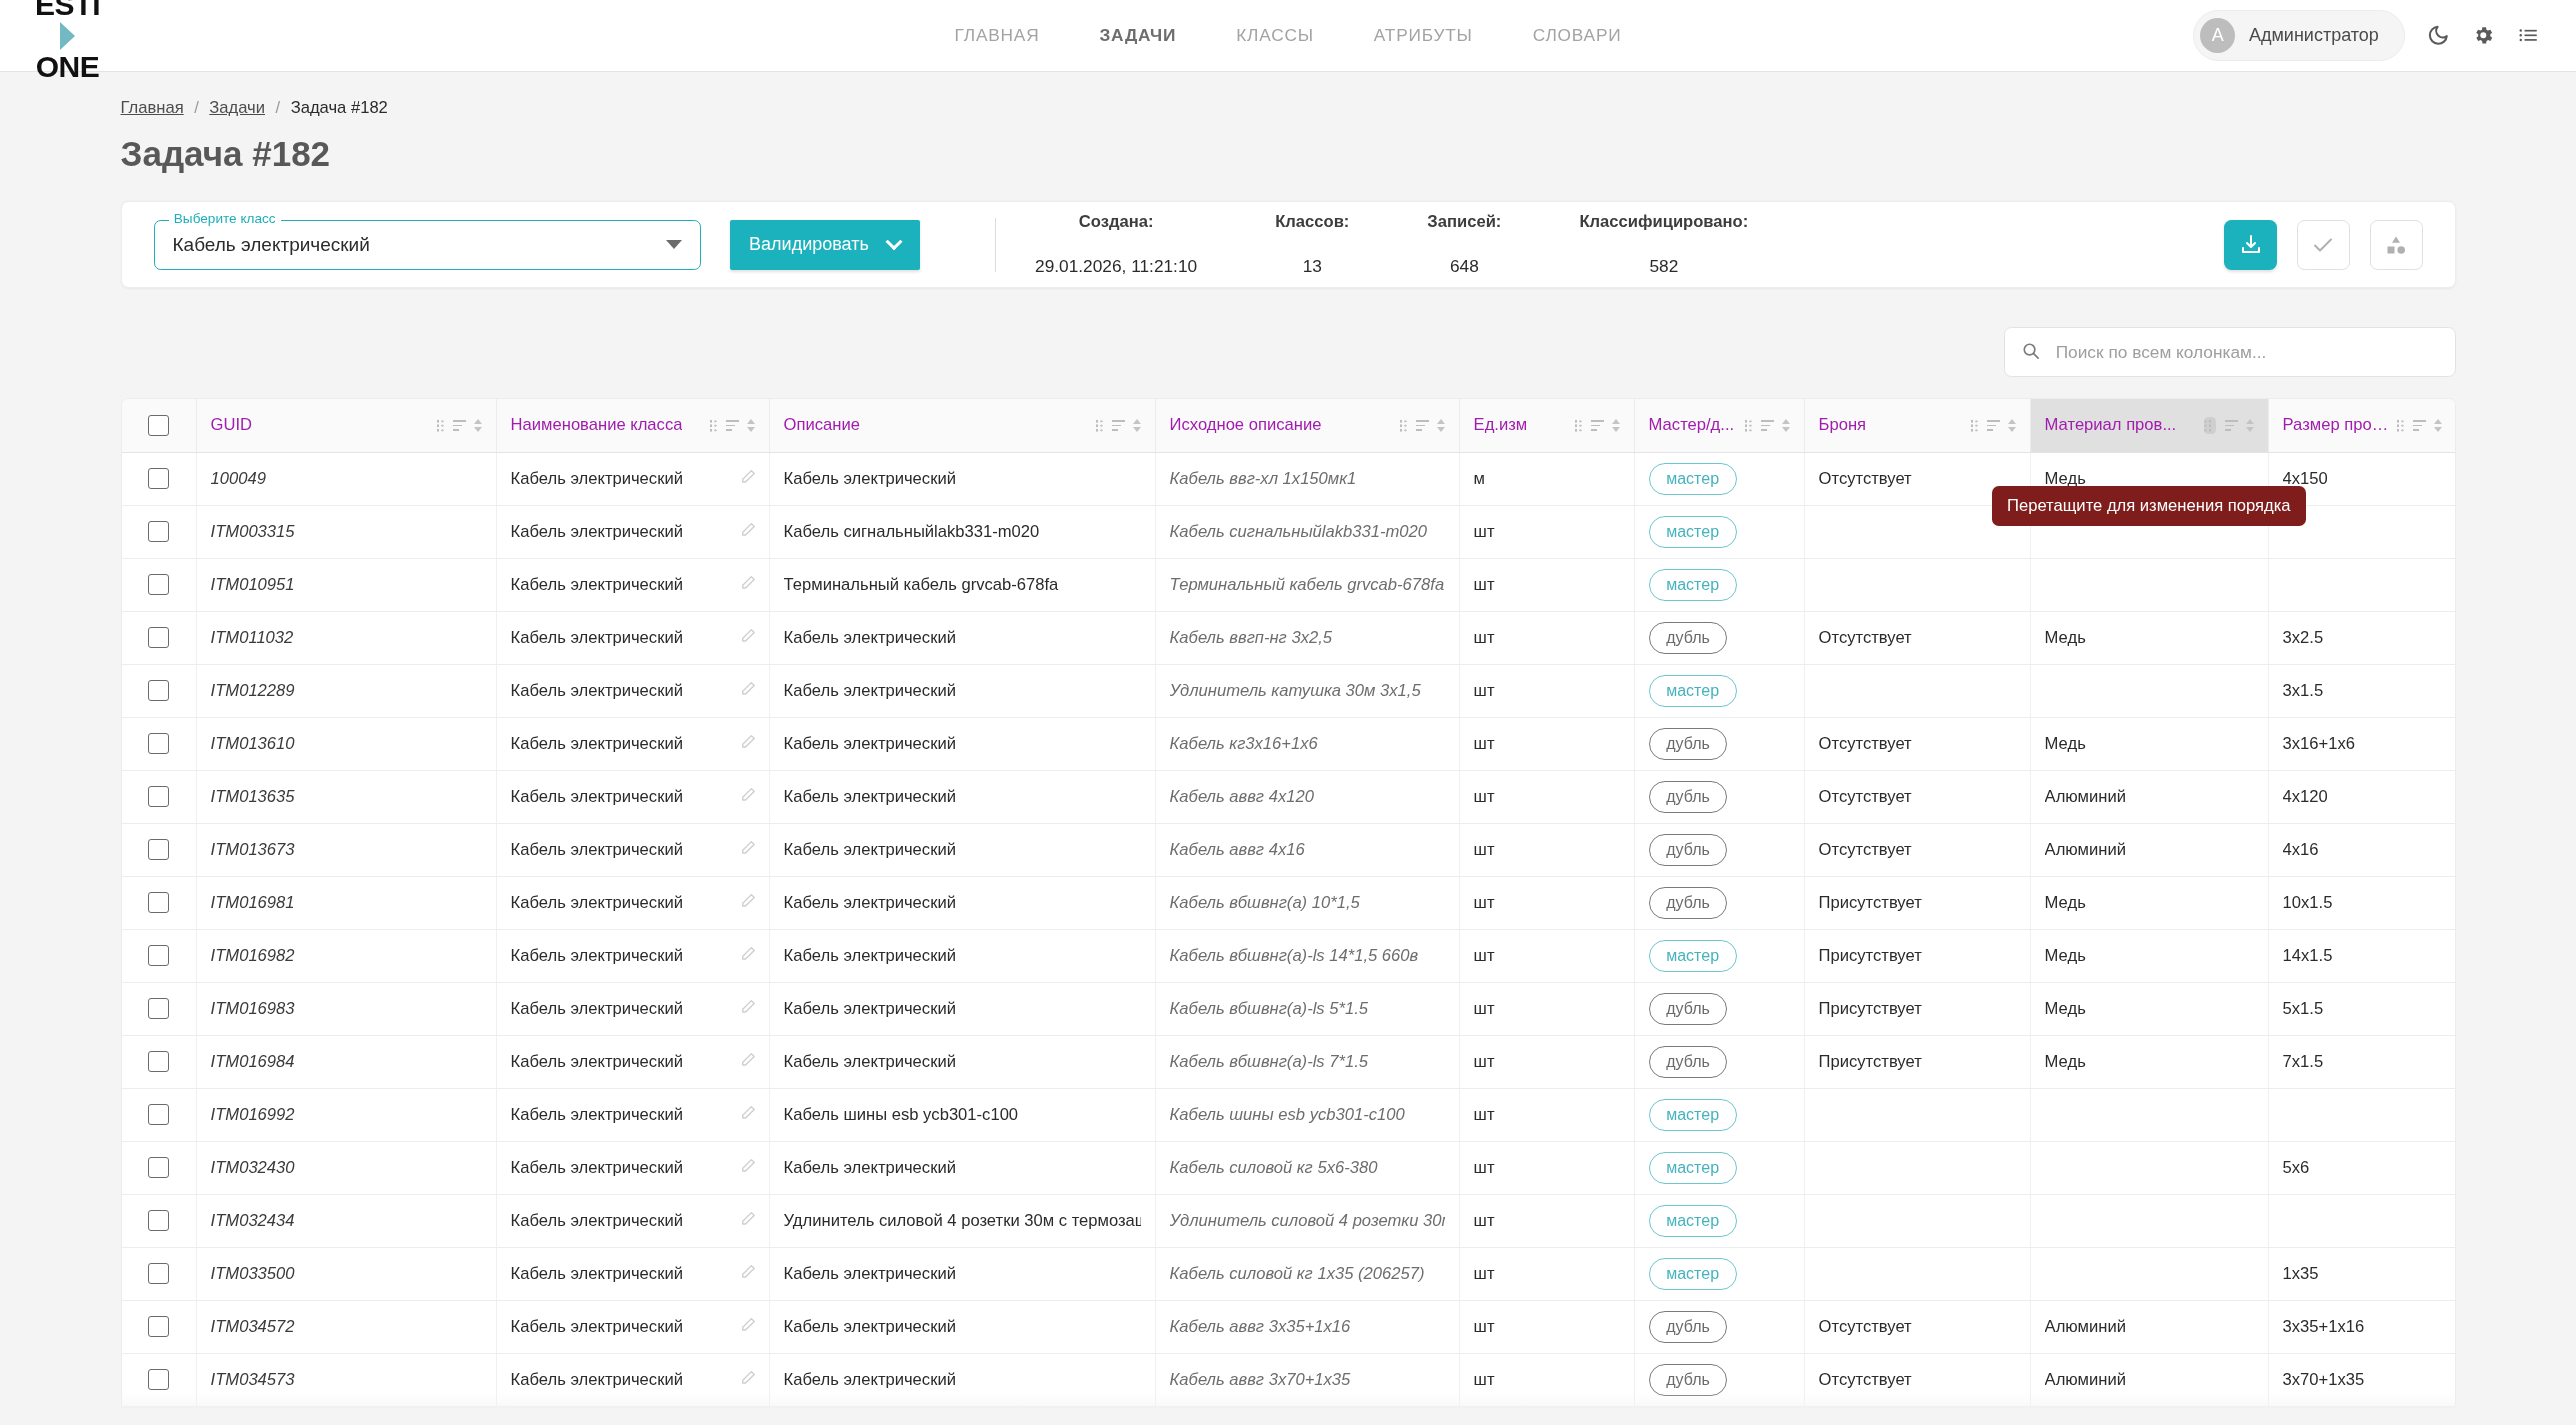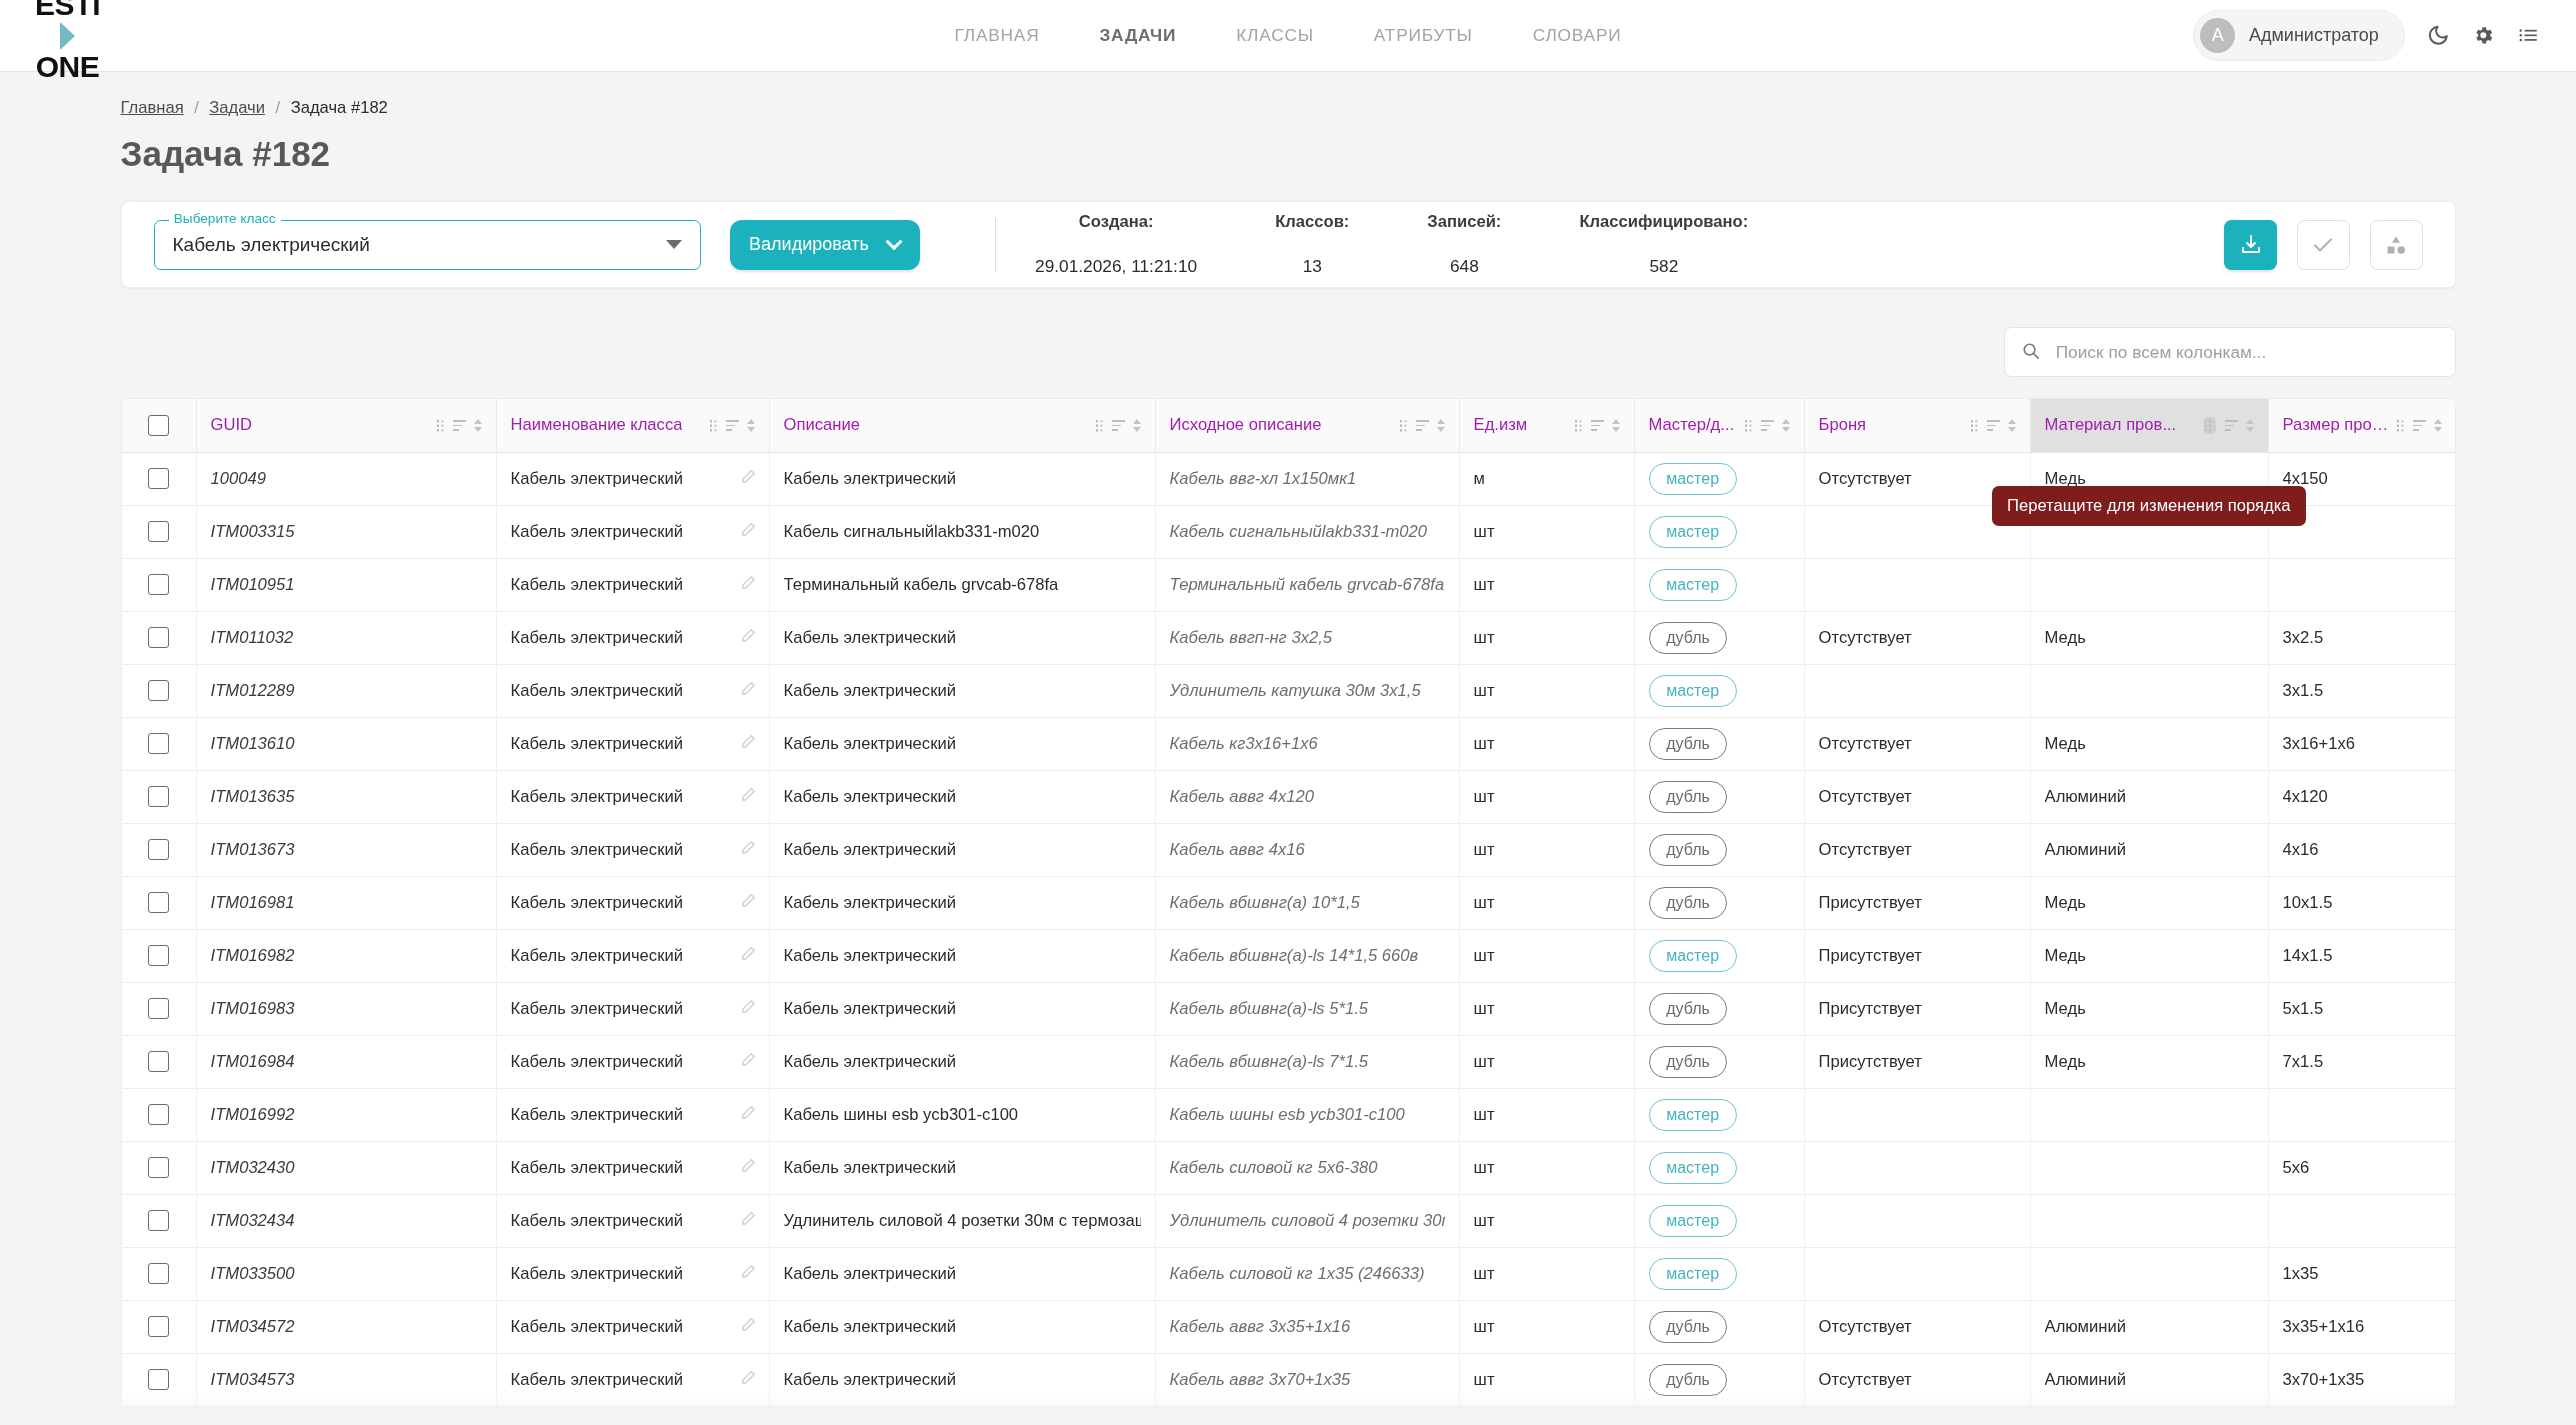--- a/index.html
+++ b/index.html
@@ -146,21 +146,21 @@
     margin-left: auto;
     width: 0; height: 0;
     border-left: 8.3px solid transparent;
     border-right: 8.3px solid transparent;
     border-top: 9px solid #6b6b6b;
   }
   .btn-validate {
     background: #1cb2bd;
     color: #fff;
     border: none;
-    border-radius: 12px;
+    border-radius: 2px;
     height: 50px;
     padding: 0 19.6px;
     display: flex; align-items: center; gap: 19.6px;
     font-size: 18px;
     cursor: pointer;
     box-shadow: 0 1.5px 3px rgba(0,0,0,.12);
   }
   .btn-validate .chev {
     width: 12px; height: 12px;
     border-right: 3px solid #fff;
@@ -1130,21 +1130,21 @@
               <td class="cls">
                 <span class="clip">Кабель электрический</span>
                 <span class="pencil"><svg width="16.6" height="16.6" viewBox="0 0 24 24" fill="none" stroke="currentColor" stroke-width="2" stroke-linecap="round" stroke-linejoin="round">
                     <path d="M16.5 3.5l4 4L8 20H4v-4z"></path>
                   </svg></span>
               </td>
               <td>
                 <span class="clip">Кабель электрический</span>
               </td>
               <td class="src">
-                <span class="clip">Кабель силовой кг 1х35 (246633)</span>
+                <span class="clip">Кабель силовой кг 1х35 (206257)</span>
               </td>
               <td>
                 <span class="clip">шт</span>
               </td>
               <td><span class="chip master">мастер</span></td>
               <td>
                 <span class="clip"></span>
               </td>
               <td>
                 <span class="clip"></span>

